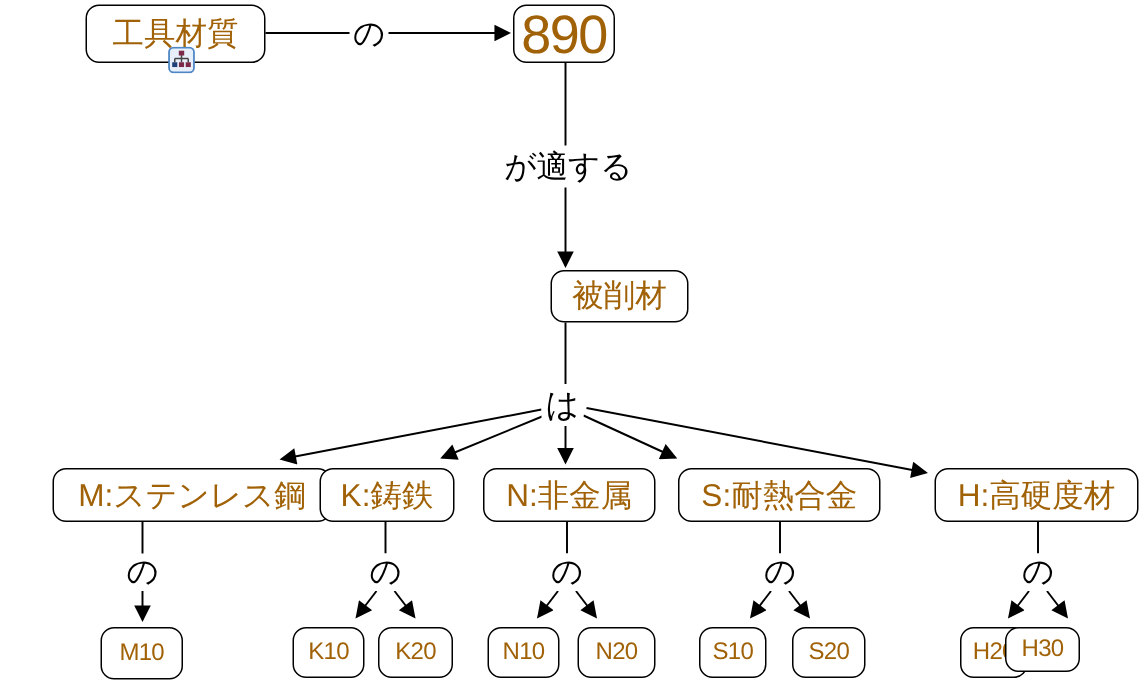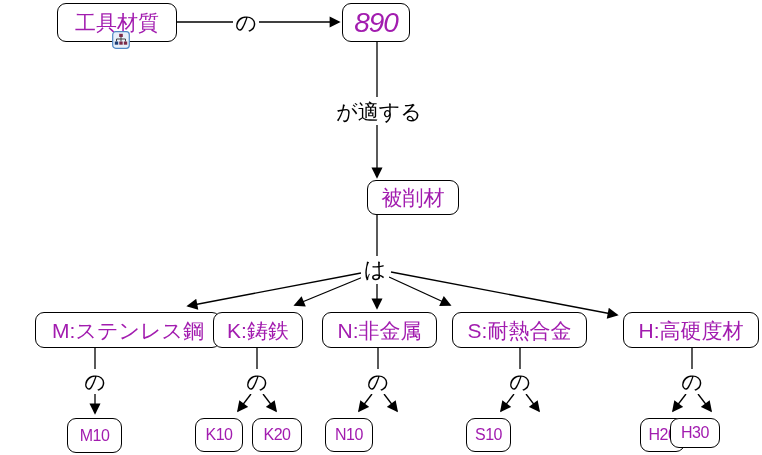--- a/index.html
+++ b/index.html
@@ -19,28 +19,28 @@
   }
   .node {
     position: absolute;
     box-sizing: border-box;
     background: #ffffff;
     border: 1.4px solid #000;
     border-radius: 9px;
     display: flex;
     align-items: center;
     justify-content: center;
-    color: #a21caf;
+    color: #a16207;
     z-index: 3;
     white-space: nowrap;
     line-height: 1;
   }
   .node.cat   { font-size: 21px; }
   .node.leaf  { font-size: 16px; letter-spacing: -0.5px; }
-  .node.grade { font-size: 28px; letter-spacing: -1px; font-style: italic; }
+  .node.grade { font-size: 36px; letter-spacing: -1px; }
   .node.kanji { font-size: 21px; }
   .edge-label {
     position: absolute;
     background: #ffffff;
     color: #000;
     display: flex;
     align-items: center;
     justify-content: center;
     z-index: 2;
     font-size: 21px;
@@ -115,21 +115,23 @@
   <div class="node cat" style="left:2px; top:312px; width:186px; height:36px;margin-left:33px;">M:ステンレス鋼</div>
   <div class="node cat" style="left:213px; top:312px; width:90px; height:36px;">K:鋳鉄</div>
   <div class="node cat" style="left:322px; top:312px; width:115px; height:36px;">N:非金属</div>
   <div class="node cat" style="left:452px; top:312px; width:135px; height:36px;">S:耐熱合金</div>
   <div class="node cat" style="left:623px; top:312px; width:136px; height:36px;">H:高硬度材</div>
 
   <div class="node leaf" style="left:67px; top:418px; width:55px; height:35px;">M10</div>
   <div class="node leaf" style="left:195px; top:418px; width:48px; height:34px;">K10</div>
   <div class="node leaf" style="left:252px; top:418px; width:50px; height:34px;">K20</div>
   <div class="node leaf" style="left:325px; top:418px; width:48px; height:34px;">N10</div>
+  <div class="node leaf" style="left:385px; top:418px; width:52px; height:34px;">N20</div>
   <div class="node leaf" style="left:466px; top:418px; width:45px; height:34px;">S10</div>
+  <div class="node leaf" style="left:528px; top:418px; width:49px; height:34px;">S20</div>
   <div class="node leaf" style="left:640px; top:418px; width:45px; height:34px;">H20</div>
   <div class="node leaf" style="left:670px; top:418px; width:50px; height:30px;">H30</div>
 
   <svg class="hier-icon" viewBox="0 0 18 18" xmlns="http://www.w3.org/2000/svg">
     <rect x="0.7" y="0.7" width="16.6" height="16.6" rx="3" fill="#e7f0fa" stroke="#4f87c5" stroke-width="1.2"></rect>
     <g stroke="#444" stroke-width="1">
       <line x1="9" y1="5.5" x2="9" y2="8"></line>
       <line x1="4.5" y1="8" x2="13.5" y2="8"></line>
       <line x1="4.5" y1="8" x2="4.5" y2="10.5"></line>
       <line x1="13.5" y1="8" x2="13.5" y2="10.5"></line>

